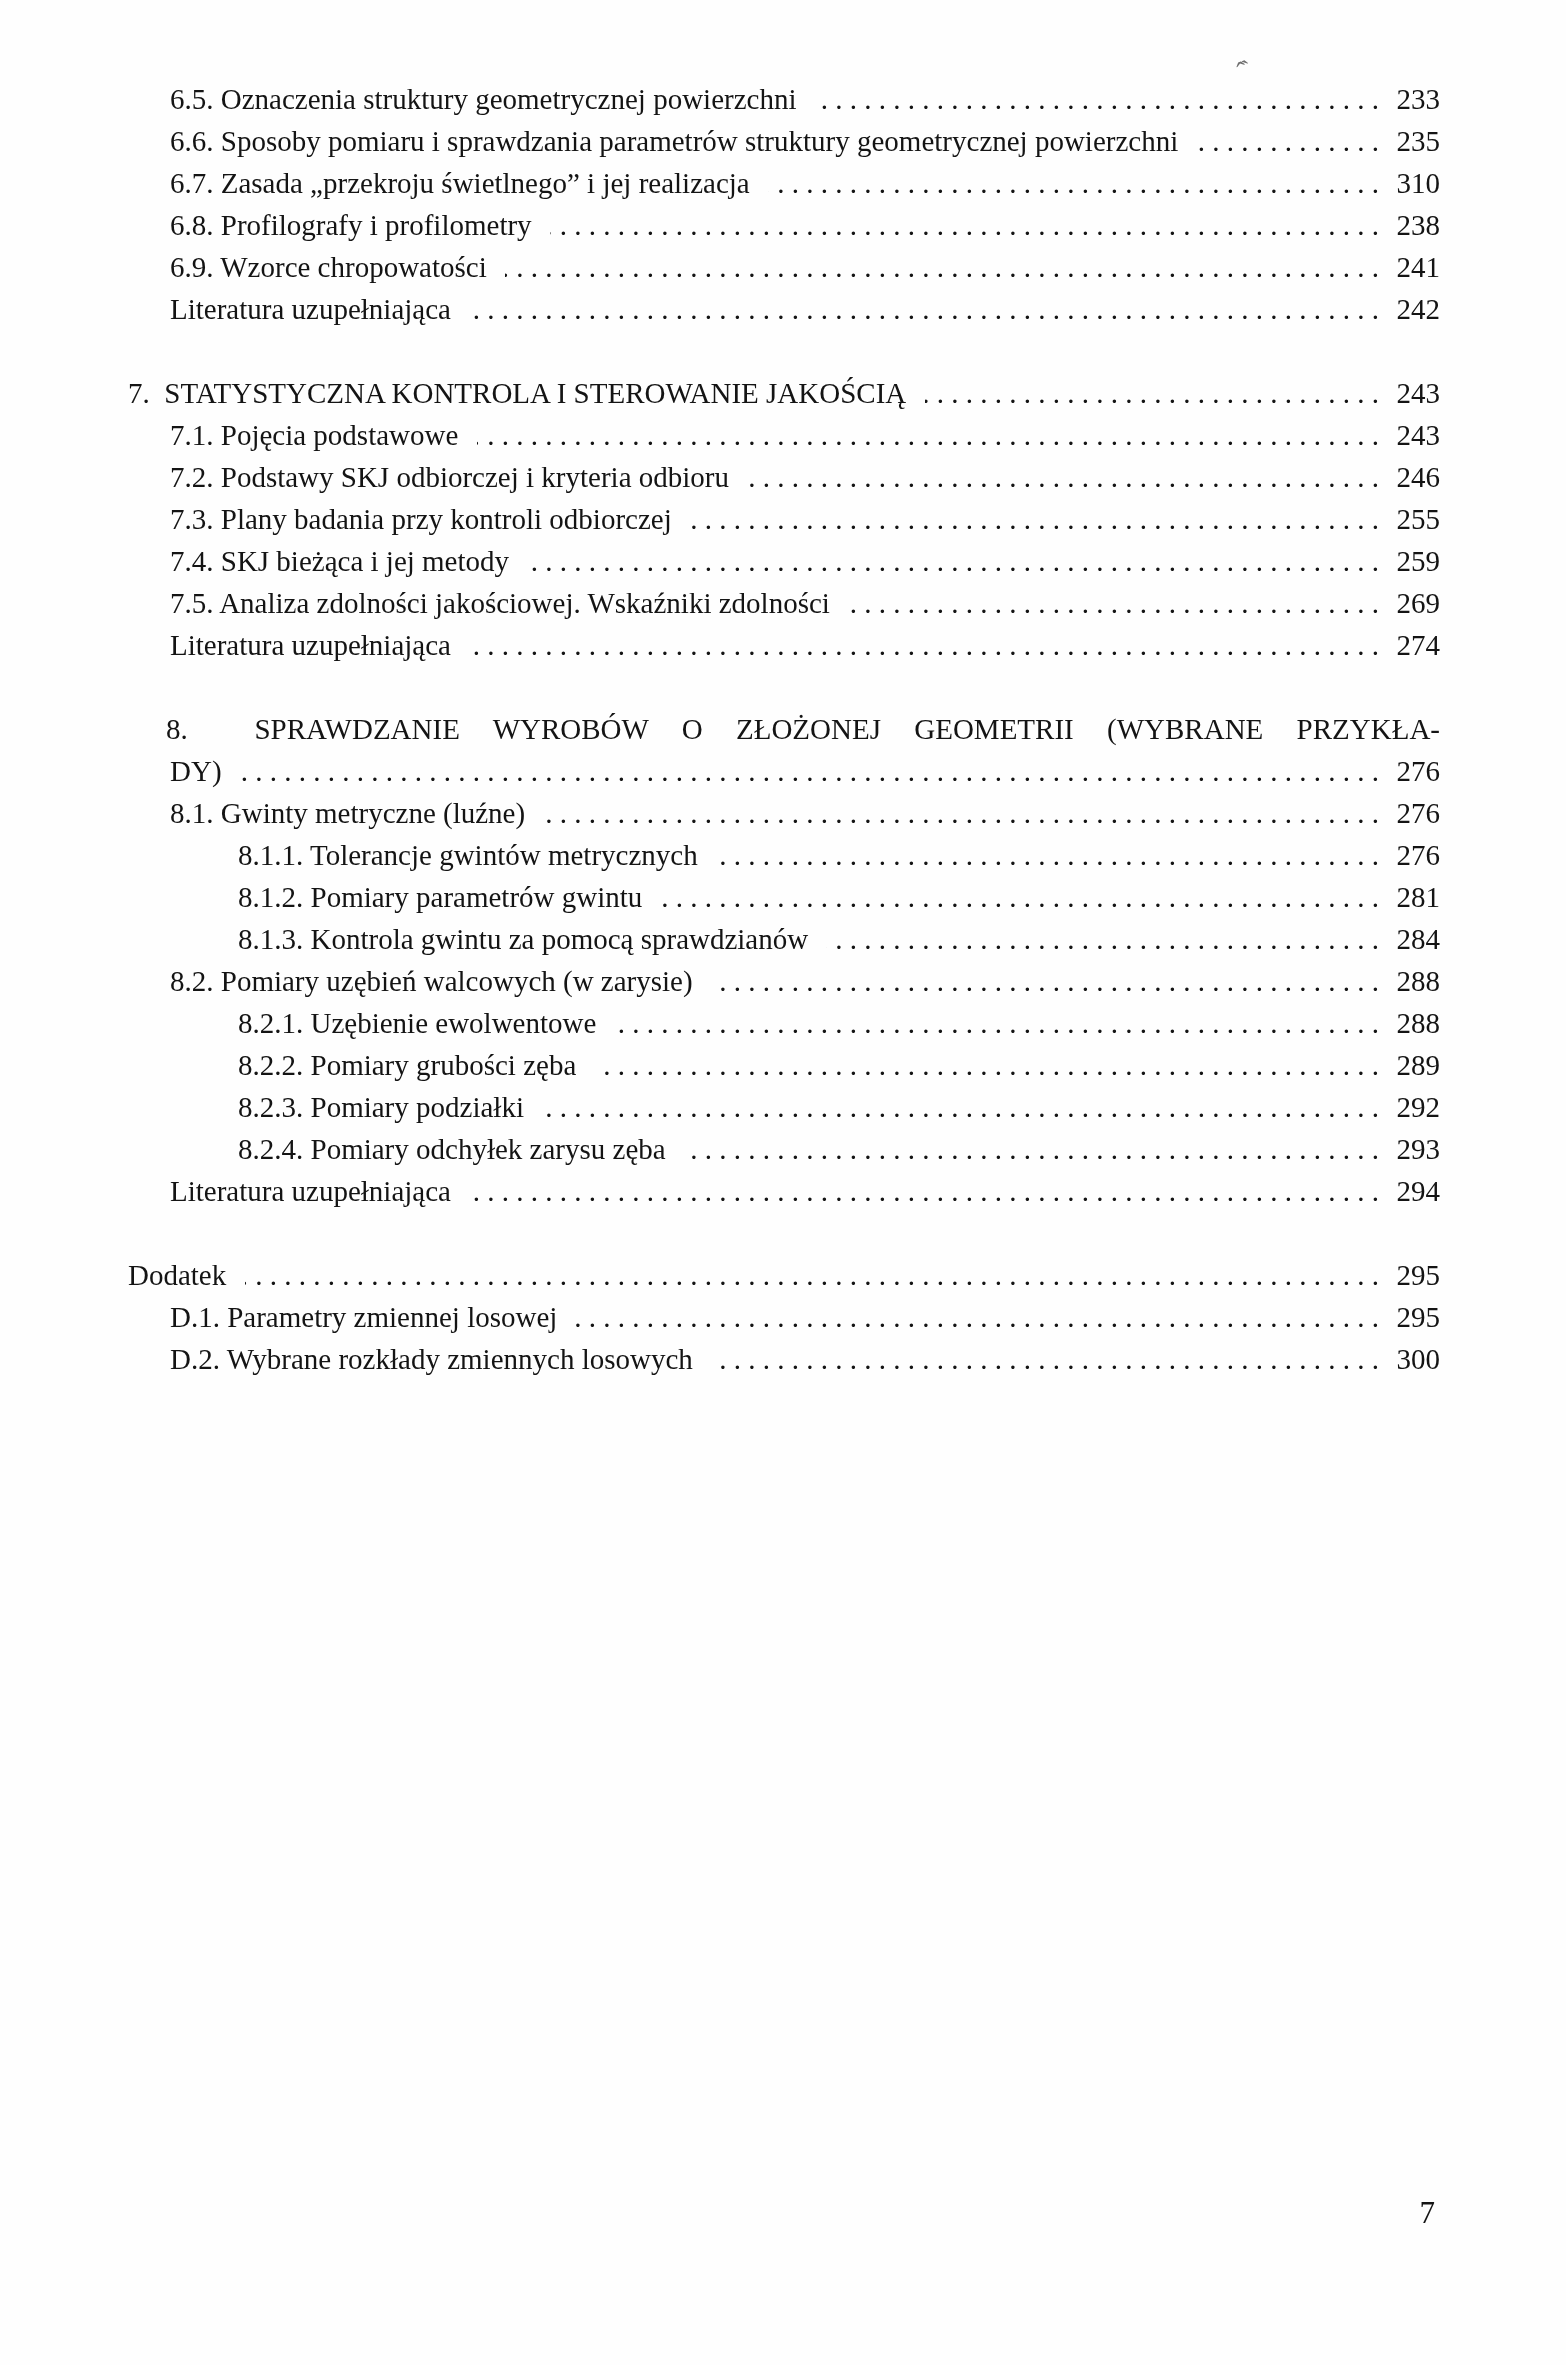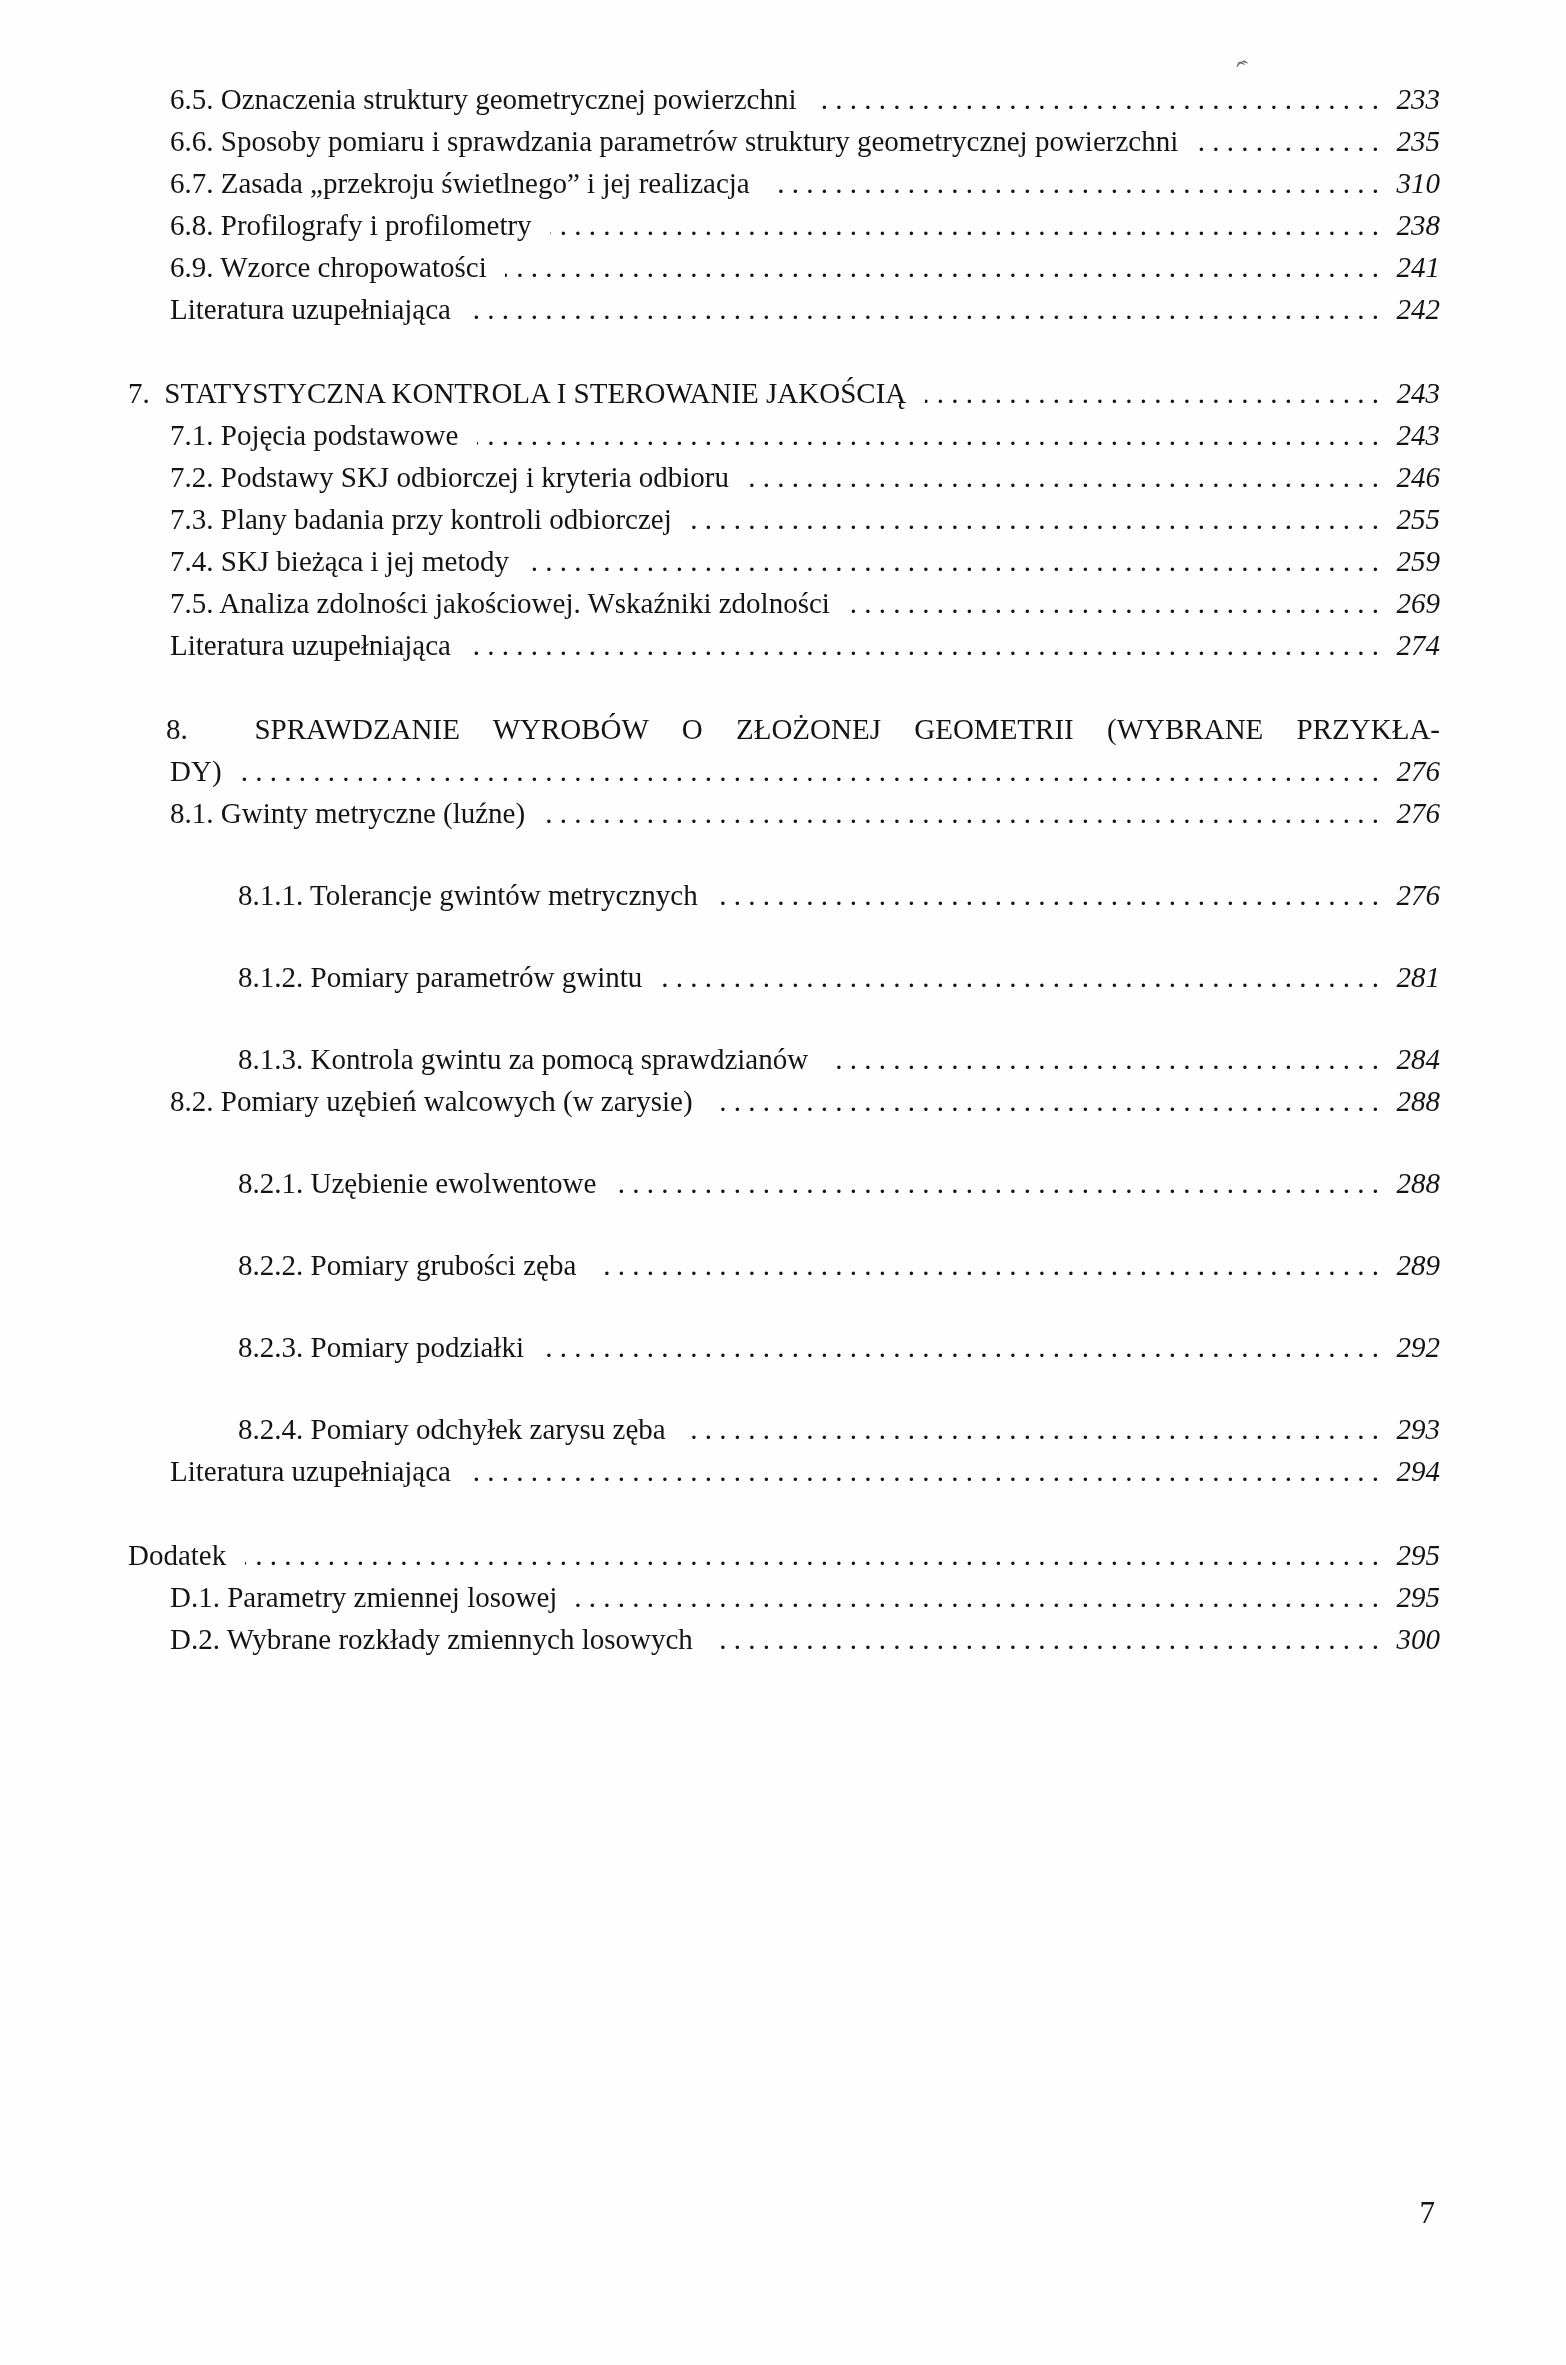--- a/index.html
+++ b/index.html
@@ -23,21 +23,21 @@
     width: 1312px;
     font-size: 29px;
     line-height: 42px;
   }
   .row {
     display: flex;
     align-items: baseline;
     gap: 12px;
   }
   .row.indent-1 { padding-left: 42px; }
-  .row.indent-2 { padding-left: 110px; margin-top: 40px; }
+  .row.indent-2 { padding-left: 110px; }
   .row.gap-before { margin-top: 42px; }
   .label { white-space: pre-wrap; }
   .row.justify .label {
     flex: 1 1 auto;
     text-align: justify;
     text-align-last: justify;
     margin-left: 38px;
   }
   .leader {
     flex: 1 1 0;
@@ -46,21 +46,20 @@
     white-space: nowrap;
     direction: rtl;
     margin-left: 6.3px;
     margin-right: 5.4px;
   }
   .leader::before {
     content: ". . . . . . . . . . . . . . . . . . . . . . . . . . . . . . . . . . . . . . . . . . . . . . . . . . . . . . . . . . . . . . . . . . . . . . . . . . . . . . . . . . . . . . . . . . . . . . . . . . . . . . . . . . . . . . . . . . . . . . . . . . . .";
   }
   .page-num {
     flex: 0 0 auto;
-    font-style: italic;
   }
   .footer-page {
     position: absolute;
     top: 2195px;
     right: 132px;
     font-size: 31px;
     line-height: 36px;
   }
   .artifact {
     position: absolute;

